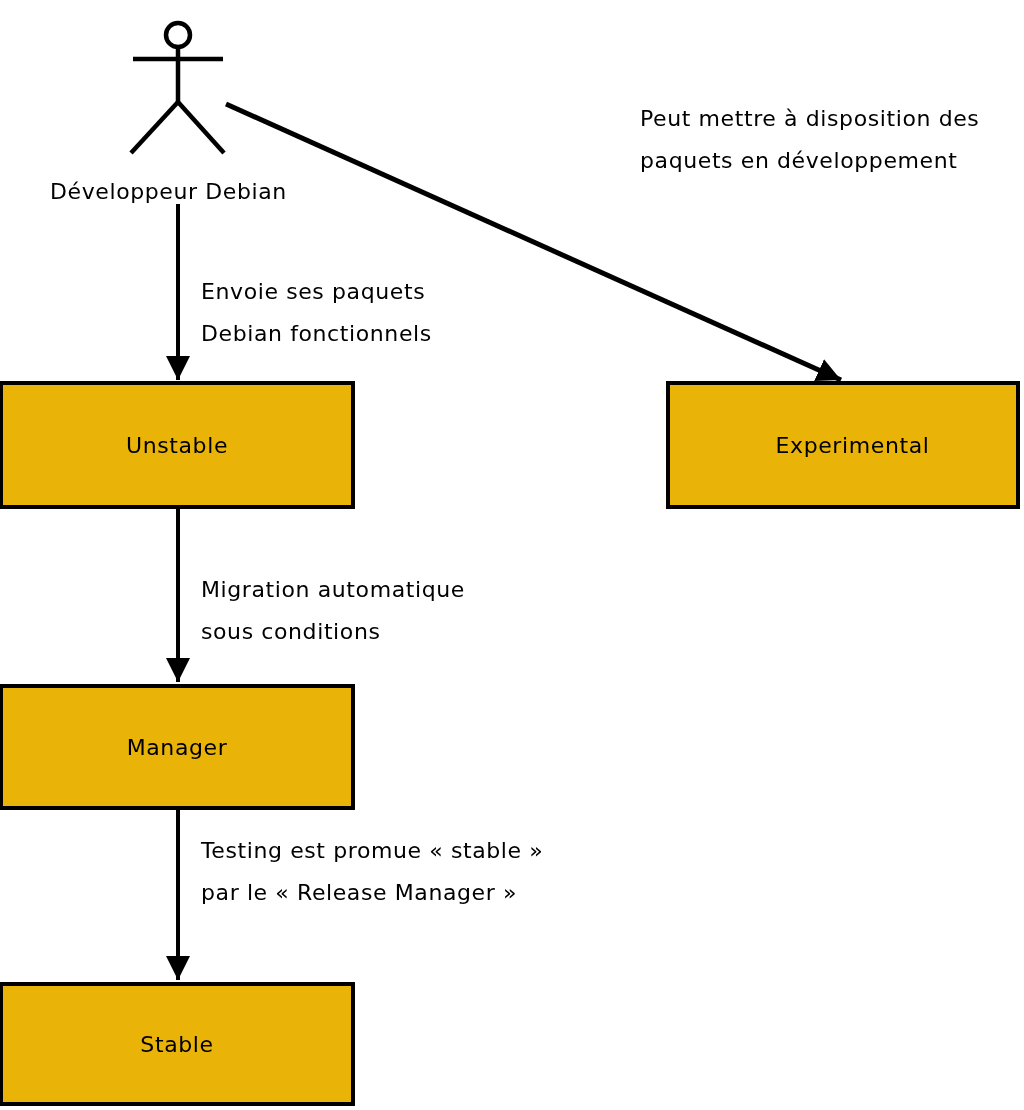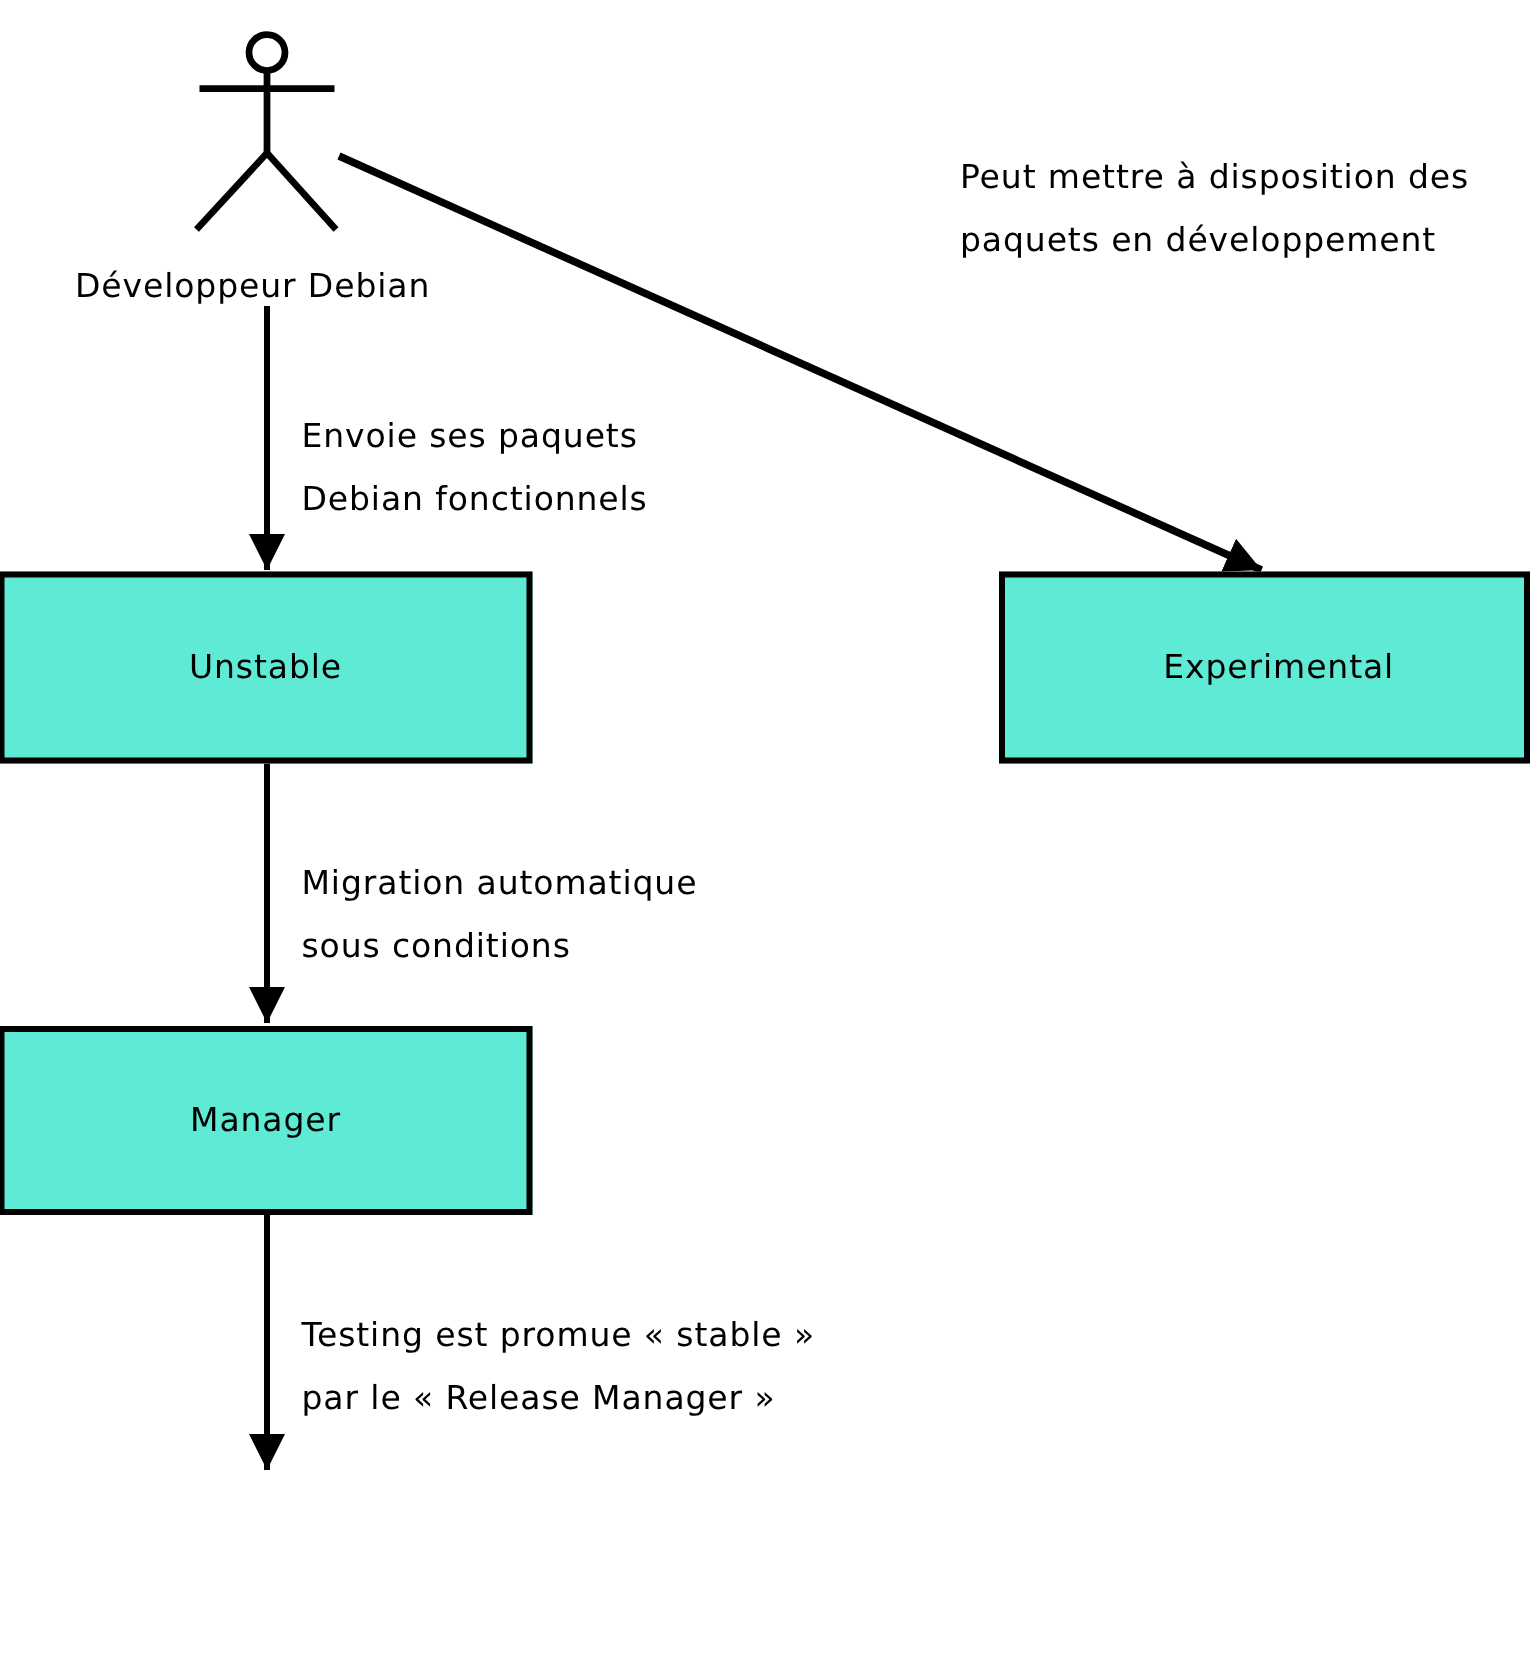--- a/index.html
+++ b/index.html
@@ -17,21 +17,21 @@
   }
   #diagram-svg {
     position: absolute;
     left: 0; top: 0;
     width: 1024px; height: 1110px;
   }
   .node-box {
     position: absolute;
     box-sizing: border-box;
     border: 4px solid #000000;
-    background: #5eead4;
+    background: #eab308;
     display: flex;
     align-items: center;
     justify-content: center;
     font-size: 22px;
     letter-spacing: 0.6px;
     color: #000000;
   }
   .box-unstable     { left: -1px;  top: 381px; width: 356px; height: 128px; }
   .box-experimental { left: 666px; top: 381px; width: 354px; height: 128px; padding-left: 19px; }
   .box-testing      { left: -1px;  top: 684px; width: 356px; height: 126px; }
@@ -41,21 +41,21 @@
     font-size: 22px;
     line-height: 42px;
     letter-spacing: 0.6px;
     white-space: pre-line;
     color: #000000;
   }
   .label-actor          { left: 50px;  top: 171px; }
   .label-to-experimental{ left: 640px; top: 98px;  }
   .label-to-unstable    { left: 201px; top: 271px; }
   .label-unstable-testing { left: 201px; top: 569px; }
-  .label-testing-stable   { left: 201px; top: 870px; }
+  .label-testing-stable   { left: 201px; top: 830px; }
 </style>
 </head>
 <body>
 
 <div id="canvas">
 
   <svg id="diagram-svg" viewBox="0 0 1024 1110" xmlns="http://www.w3.org/2000/svg">
     <defs>
       <marker id="arrowhead" viewBox="0 0 10 10" refX="10" refY="5" markerWidth="24" markerHeight="30" orient="auto" markerUnits="userSpaceOnUse">
         <path d="M 0 0 L 10 5 L 0 10 z" fill="#000000"></path>
@@ -95,14 +95,17 @@
   </div>
 
   <div class="node-box box-experimental">
     <span>Experimental</span>
   </div>
 
   <div class="node-box box-testing">
     <span>Manager</span>
   </div>
 
+  <div class="node-box box-stable">
+    <span>Stable</span>
+  </div>
 
 </div>
 
 </body></html>

